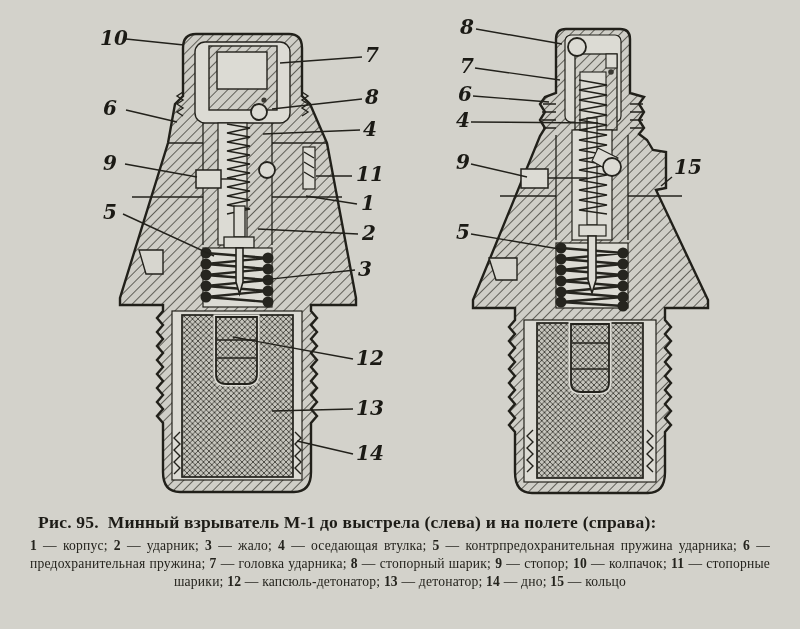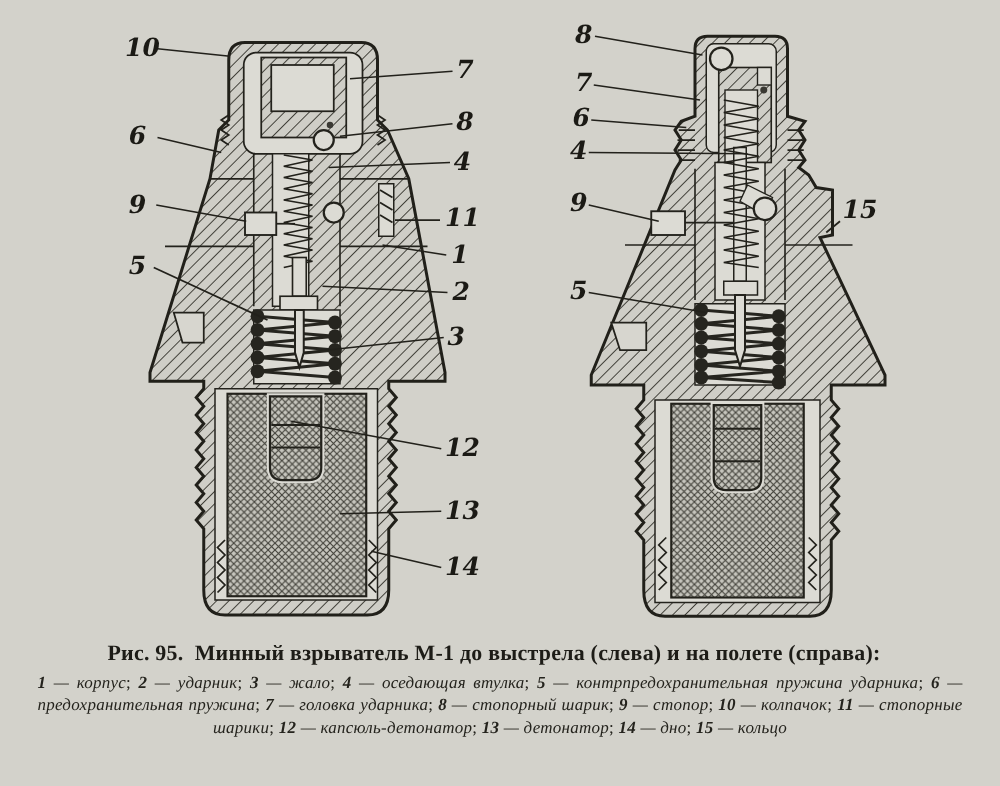--- a/index.html
+++ b/index.html
@@ -9,31 +9,31 @@
     font-family:"Liberation Serif",serif;
     position:relative;
   }
   .page{width:800px;height:448px;position:relative;}
   .figure-svg{display:block;}
   .co{font-family:"DejaVu Serif",serif;font-style:italic;font-weight:bold;font-size:20px;fill:#1b1a15;}
   .leader{stroke:#22211b;stroke-width:1.4;fill:none;}
   .caption{
     padding:7px 36px 1px 38px;
     font-size:17.5px;font-weight:bold;color:#1d1c17;
-    letter-spacing:0.2px;white-space:nowrap;margin-left:48px;
+    letter-spacing:0.2px;white-space:nowrap;
   }
   .cap-prefix{margin-right:9px;}
   .legend{
     margin:3px 30px 0 30px;
     font-size:13.6px;color:#24231d;line-height:1.34;
     text-align:justify;text-align-last:center;
     letter-spacing:0.2px;
   }
   .lg-num{font-weight:bold;}
-  .lg-item{white-space:normal;font-style:italic;}
+  .lg-item{white-space:normal;}
 </style>
 </head>
 <body>
 
 <div class="page">
 
   <svg class="figure-svg" width="800" height="505" viewBox="0 0 800 505" xmlns="http://www.w3.org/2000/svg">
     <defs>
       <pattern id="hatch" width="7" height="7" patternUnits="userSpaceOnUse" patternTransform="rotate(45)">
         <rect width="7" height="7" fill="#cfcec7"></rect>

